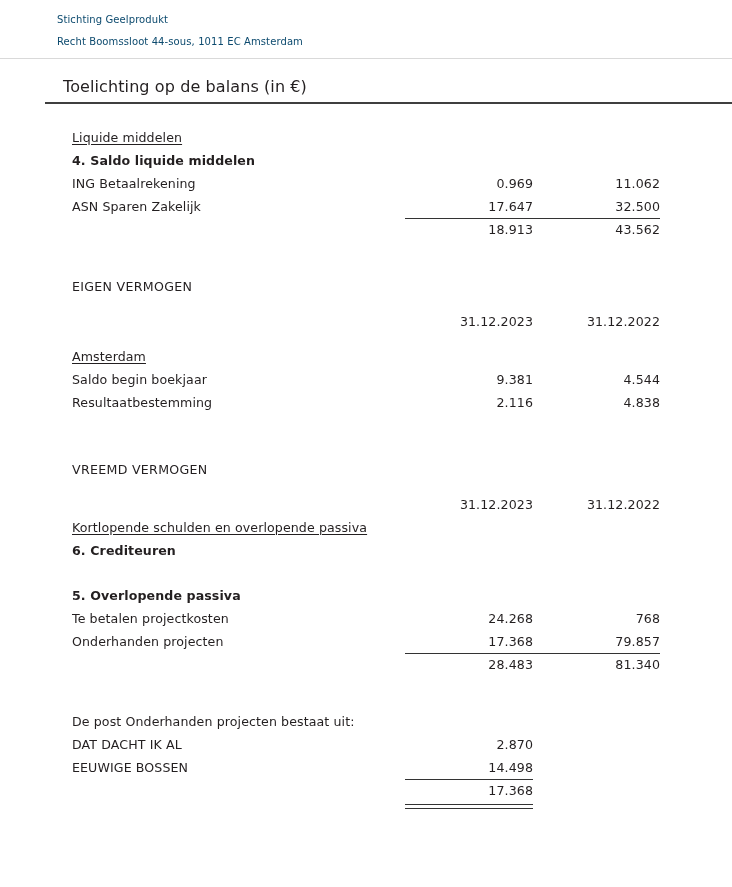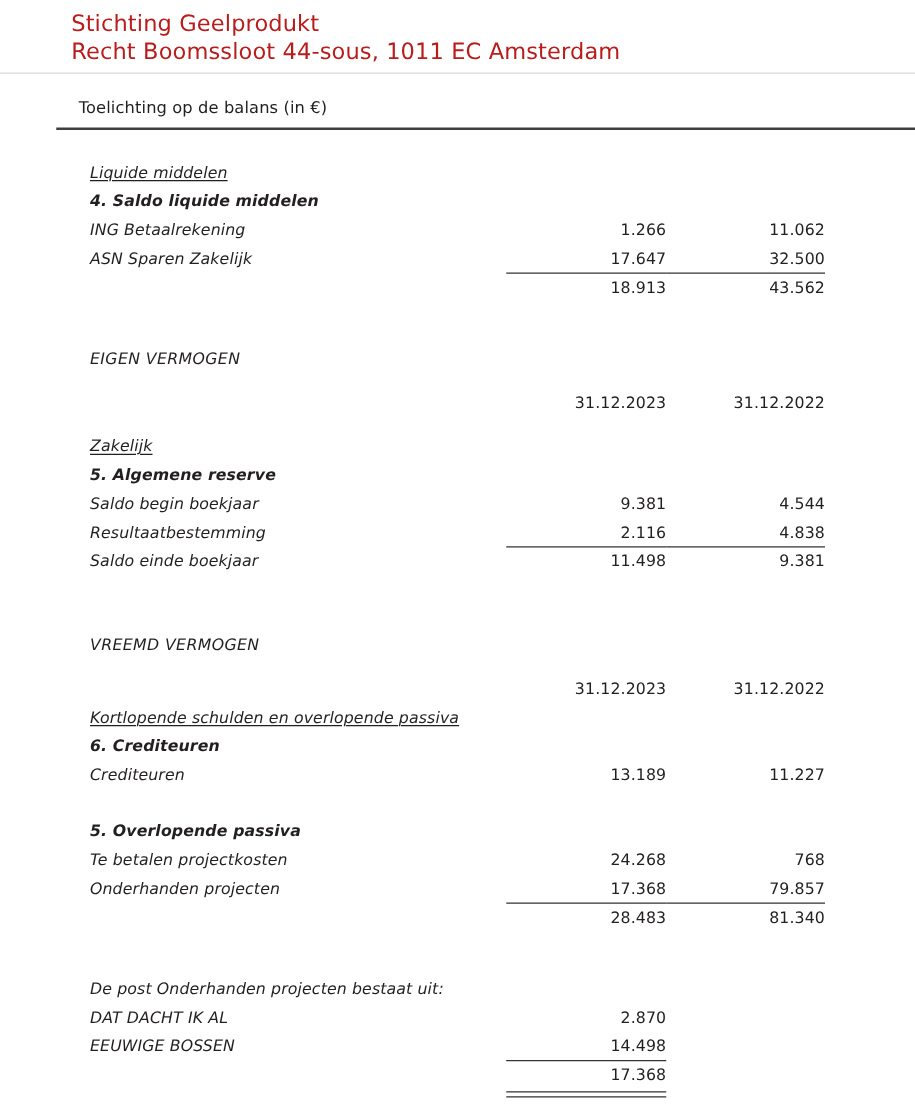--- a/index.html
+++ b/index.html
@@ -21,39 +21,39 @@
     height: 887px;
     position: relative;
     box-sizing: border-box;
   }
 
   
   .letterhead {
     padding: 9px 0 0 57px;
   }
   .letterhead-line {
-    font-size: 18px;
+    font-size: 10px;
     line-height: 22px;
     letter-spacing: 0.1px;
-    color: #b91c1c;
+    color: #0c4a6e;
   }
 
   .rule-light {
     border: 0;
     border-top: 1px solid #d9d9d9;
     margin: 5px 0 0 0;
     width: 732px;
   }
 
   
   .doc-title-wrap {
     padding: 19px 0 0 63px;
   }
   .doc-title {
-    font-size: 13px;
+    font-size: 16px;
     line-height: 18px;
     letter-spacing: 0.1px;
   }
   .rule-dark {
     height: 2px;
     background: #3f3f3f;
     margin: 6px 0 0 45px;
     width: 687px;
   }
 
@@ -74,21 +74,21 @@
     font-size: 12.6px;
     line-height: 23px;
     letter-spacing: 0.1px;
     white-space: nowrap;
   }
   col.c-label { width: 333px; }
   col.c-num1  { width: 128px; }
   col.c-gap   { width: 0px; }
   col.c-num2  { width: 127px; }
 
-  td.label { text-align: left; font-style: italic; }
+  td.label { text-align: left; }
   td.num {
     text-align: right;
     padding-right: 12px;
     font-variant-numeric: tabular-nums;
   }
 
   
   .r-underline .label {
     text-decoration: underline;
     text-underline-offset: 2px;
@@ -167,21 +167,21 @@
           <td class="num"></td>
         </tr>
         <tr class="r-bold">
           <td class="label">4. Saldo liquide middelen</td>
           <td class="num"></td>
           <td></td>
           <td class="num"></td>
         </tr>
         <tr>
           <td class="label">ING Betaalrekening</td>
-          <td class="num">1.266</td>
+          <td class="num">0.969</td>
           <td></td>
           <td class="num">11.062</td>
         </tr>
         <tr>
           <td class="label">ASN Sparen Zakelijk</td>
           <td class="num">17.647</td>
           <td></td>
           <td class="num">32.500</td>
         </tr>
         <tr>
@@ -207,49 +207,37 @@
         <tr>
           <td class="label"></td>
           <td class="num">31.12.2023</td>
           <td></td>
           <td class="num">31.12.2022</td>
         </tr>
         <tr class="sp-sm">
           <td colspan="4"></td>
         </tr>
         <tr class="r-underline">
-          <td class="label">Zakelijk</td>
-          <td class="num"></td>
-          <td></td>
-          <td class="num"></td>
-        </tr>
-        <tr class="r-bold">
-          <td class="label">5. Algemene reserve</td>
+          <td class="label">Amsterdam</td>
           <td class="num"></td>
           <td></td>
           <td class="num"></td>
         </tr>
         <tr>
           <td class="label">Saldo begin boekjaar</td>
           <td class="num">9.381</td>
           <td></td>
           <td class="num">4.544</td>
         </tr>
         <tr>
           <td class="label">Resultaatbestemming</td>
           <td class="num">2.116</td>
           <td></td>
           <td class="num">4.838</td>
         </tr>
-        <tr>
-          <td class="label">Saldo einde boekjaar</td>
-          <td class="num rule-top">11.498</td>
-          <td></td>
-          <td class="num rule-top">9.381</td>
-        </tr>
 
         <tr class="sp-xl">
           <td colspan="4"></td>
         </tr>
 
         <tr class="r-caps">
           <td class="label">VREEMD VERMOGEN</td>
           <td class="num"></td>
           <td></td>
           <td class="num"></td>
@@ -267,26 +255,20 @@
           <td class="label">Kortlopende schulden en overlopende passiva</td>
           <td class="num"></td>
           <td></td>
           <td class="num"></td>
         </tr>
         <tr class="r-bold">
           <td class="label">6. Crediteuren</td>
           <td class="num"></td>
           <td></td>
           <td class="num"></td>
-        </tr>
-        <tr>
-          <td class="label">Crediteuren</td>
-          <td class="num">13.189</td>
-          <td></td>
-          <td class="num">11.227</td>
         </tr>
 
         <tr class="sp-md">
           <td colspan="4"></td>
         </tr>
 
         <tr class="r-bold">
           <td class="label">5. Overlopende passiva</td>
           <td class="num"></td>
           <td></td>

